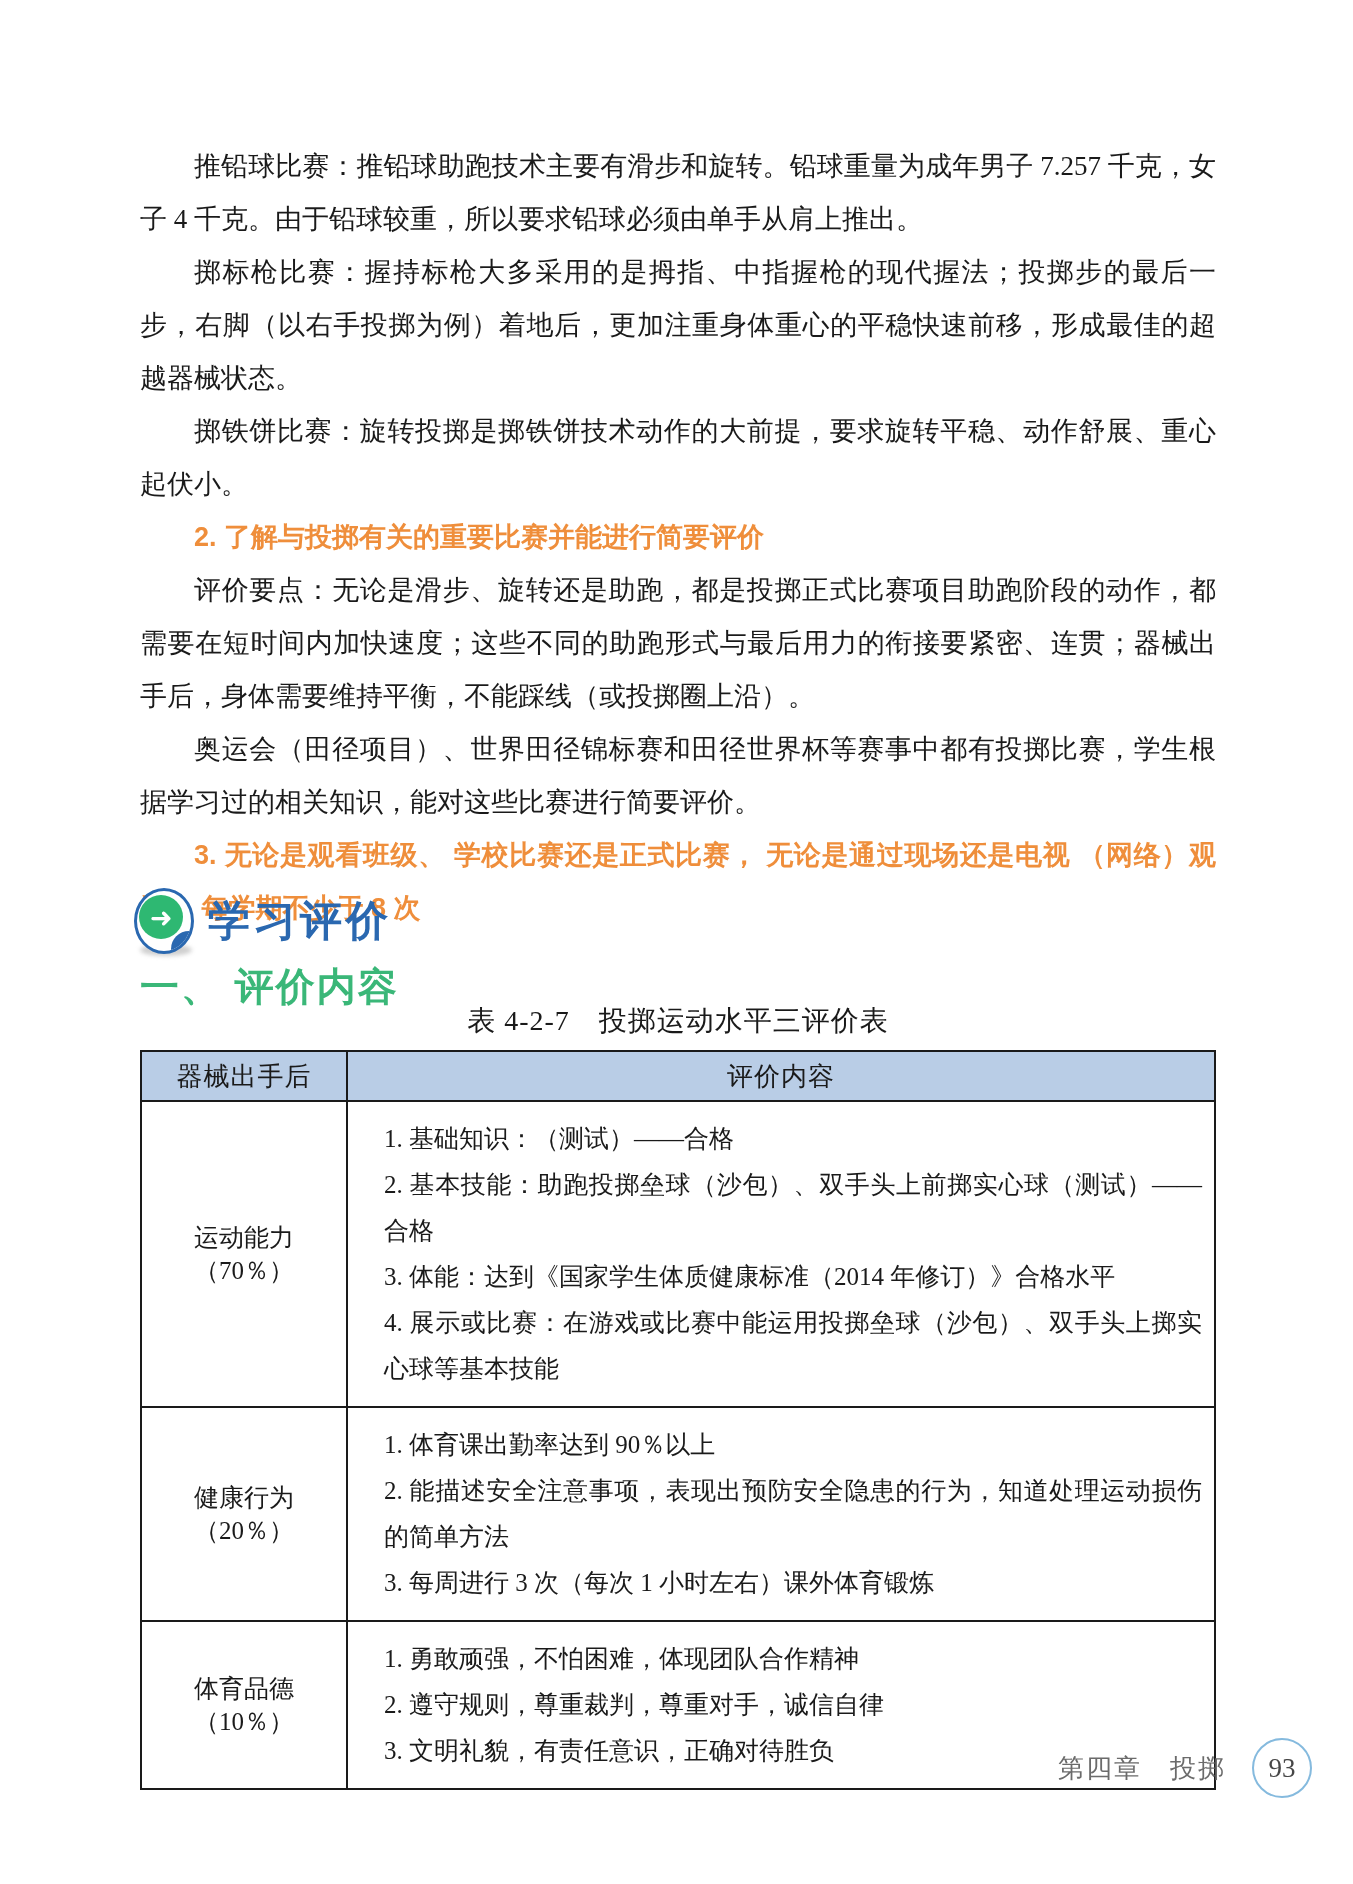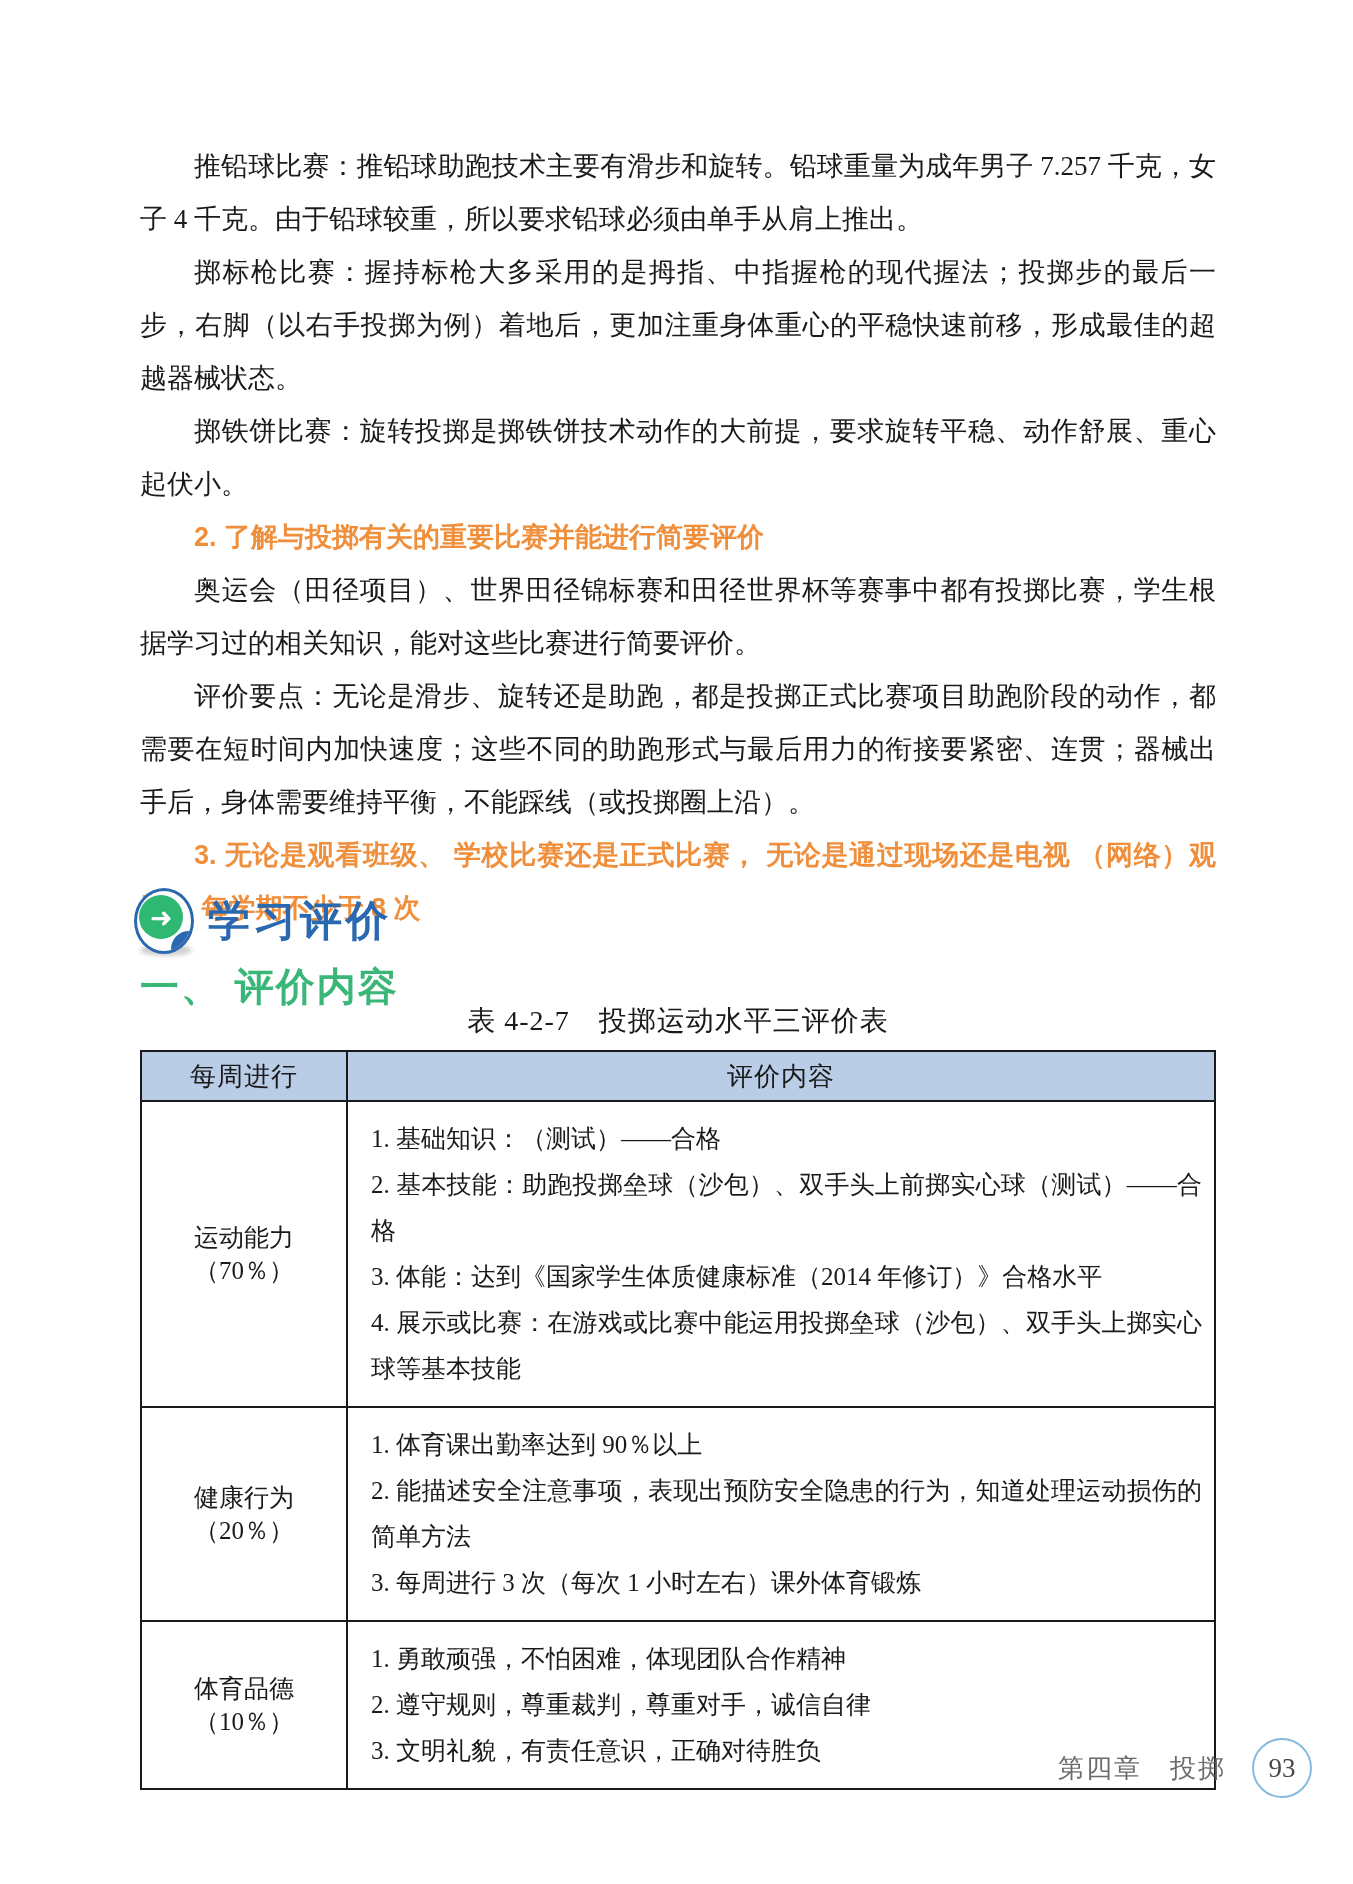--- a/index.html
+++ b/index.html
@@ -90,21 +90,21 @@
     letter-spacing:1px;
   }
   td.dim{
     width:172px;
     text-align:center;
     vertical-align:middle;
     font-size:25px;
     padding:0 16px;
   }
   td.content{
-    padding:14px 12px 14px 23px;
+    padding:14px 12px 14px 36px;
     vertical-align:middle;
   }
   td.content .item{
     line-height:46px;
     text-align:justify;
     margin:0;
   }
   
   .footer{
     position:absolute;top:1738px;right:41px;
@@ -124,42 +124,42 @@
 </head>
 <body>
 
 <div id="page">
 
   <div class="text-block">
     <p>推铅球比赛：推铅球助跑技术主要有滑步和旋转。铅球重量为成年男子 7.257 千克，女子 4 千克。由于铅球较重，所以要求铅球必须由单手从肩上推出。</p>
     <p>掷标枪比赛：握持标枪大多采用的是拇指、中指握枪的现代握法；投掷步的最后一步，右脚（以右手投掷为例）着地后，更加注重身体重心的平稳快速前移，形成最佳的超越器械状态。</p>
     <p>掷铁饼比赛：旋转投掷是掷铁饼技术动作的大前提，要求旋转平稳、动作舒展、重心起伏小。</p>
     <p class="orange-heading">2. 了解与投掷有关的重要比赛并能进行简要评价</p>
+    <p>评价要点：无论是滑步、旋转还是助跑，都是投掷正式比赛项目助跑阶段的动作，都需要在短时间内加快速度；这些不同的助跑形式与最后用力的衔接要紧密、连贯；器械出手后，身体需要维持平衡，不能踩线（或投掷圈上沿）。</p>
     <p>奥运会（田径项目）、世界田径锦标赛和田径世界杯等赛事中都有投掷比赛，学生根据学习过的相关知识，能对这些比赛进行简要评价。</p>
-    <p>评价要点：无论是滑步、旋转还是助跑，都是投掷正式比赛项目助跑阶段的动作，都需要在短时间内加快速度；这些不同的助跑形式与最后用力的衔接要紧密、连贯；器械出手后，身体需要维持平衡，不能踩线（或投掷圈上沿）。</p>
     <p class="orange-heading">3. 无论是观看班级、 学校比赛还是正式比赛， 无论是通过现场还是电视 （网络）观看， 每学期不少于 8 次</p>
   </div>
 
   <div class="section-head">
     <span class="lp-icon">
       <span class="lp-shadow"></span>
       <span class="lp-oval"></span>
       <span class="lp-green">➜</span>
     </span>
     <span class="section-title">学习评价</span>
   </div>
 
   <div class="subhead">一、 评价内容</div>
 
   <div class="tbl-caption">表 4-2-7　投掷运动水平三评价表</div>
 
   <table class="eval">
     <thead>
       <tr>
-        <th>每周进行</th>
+        <th>器械出手后</th>
         <th>评价内容</th>
       </tr>
     </thead>
     <tbody>
       <tr>
         <td class="dim">运动能力（70％）</td>
         <td class="content">
           <p class="item">1. 基础知识：（测试）——合格</p>
           <p class="item">2. 基本技能：助跑投掷垒球（沙包）、双手头上前掷实心球（测试）——合格</p>
           <p class="item">3. 体能：达到《国家学生体质健康标准（2014 年修订）》合格水平</p>

